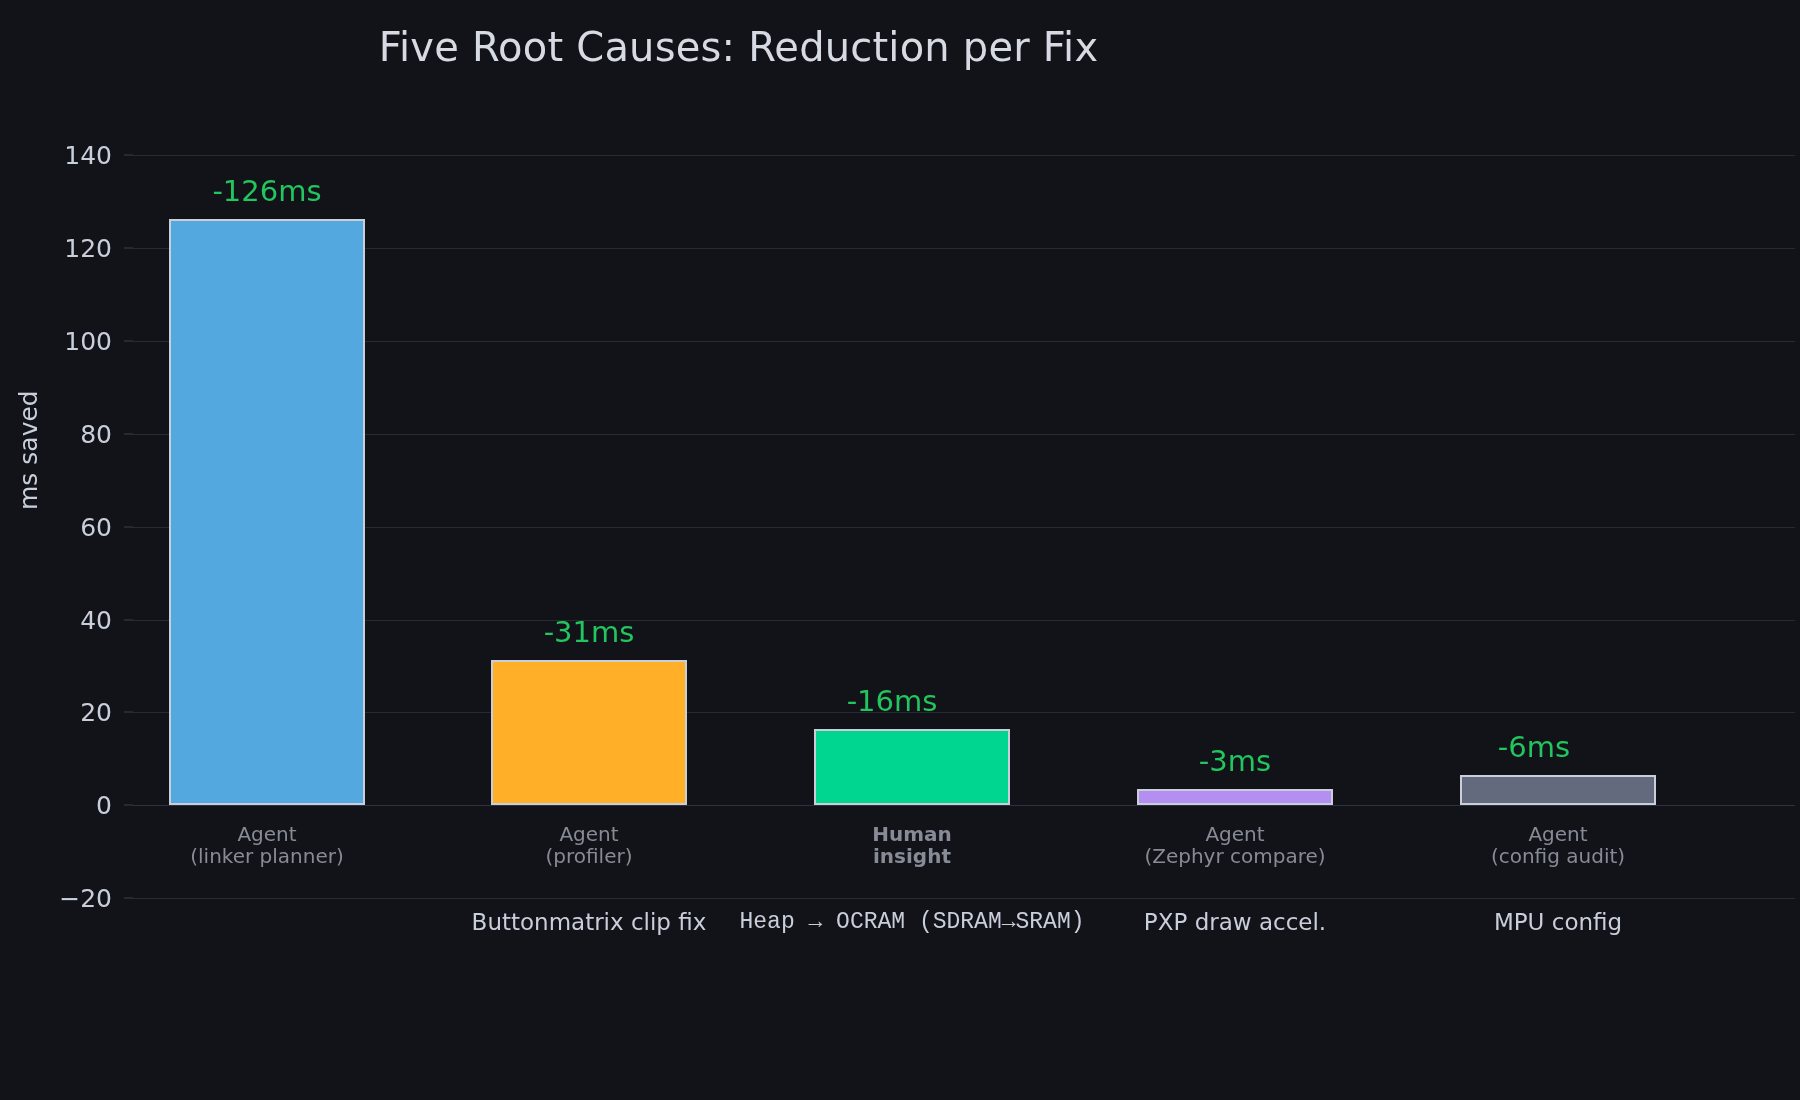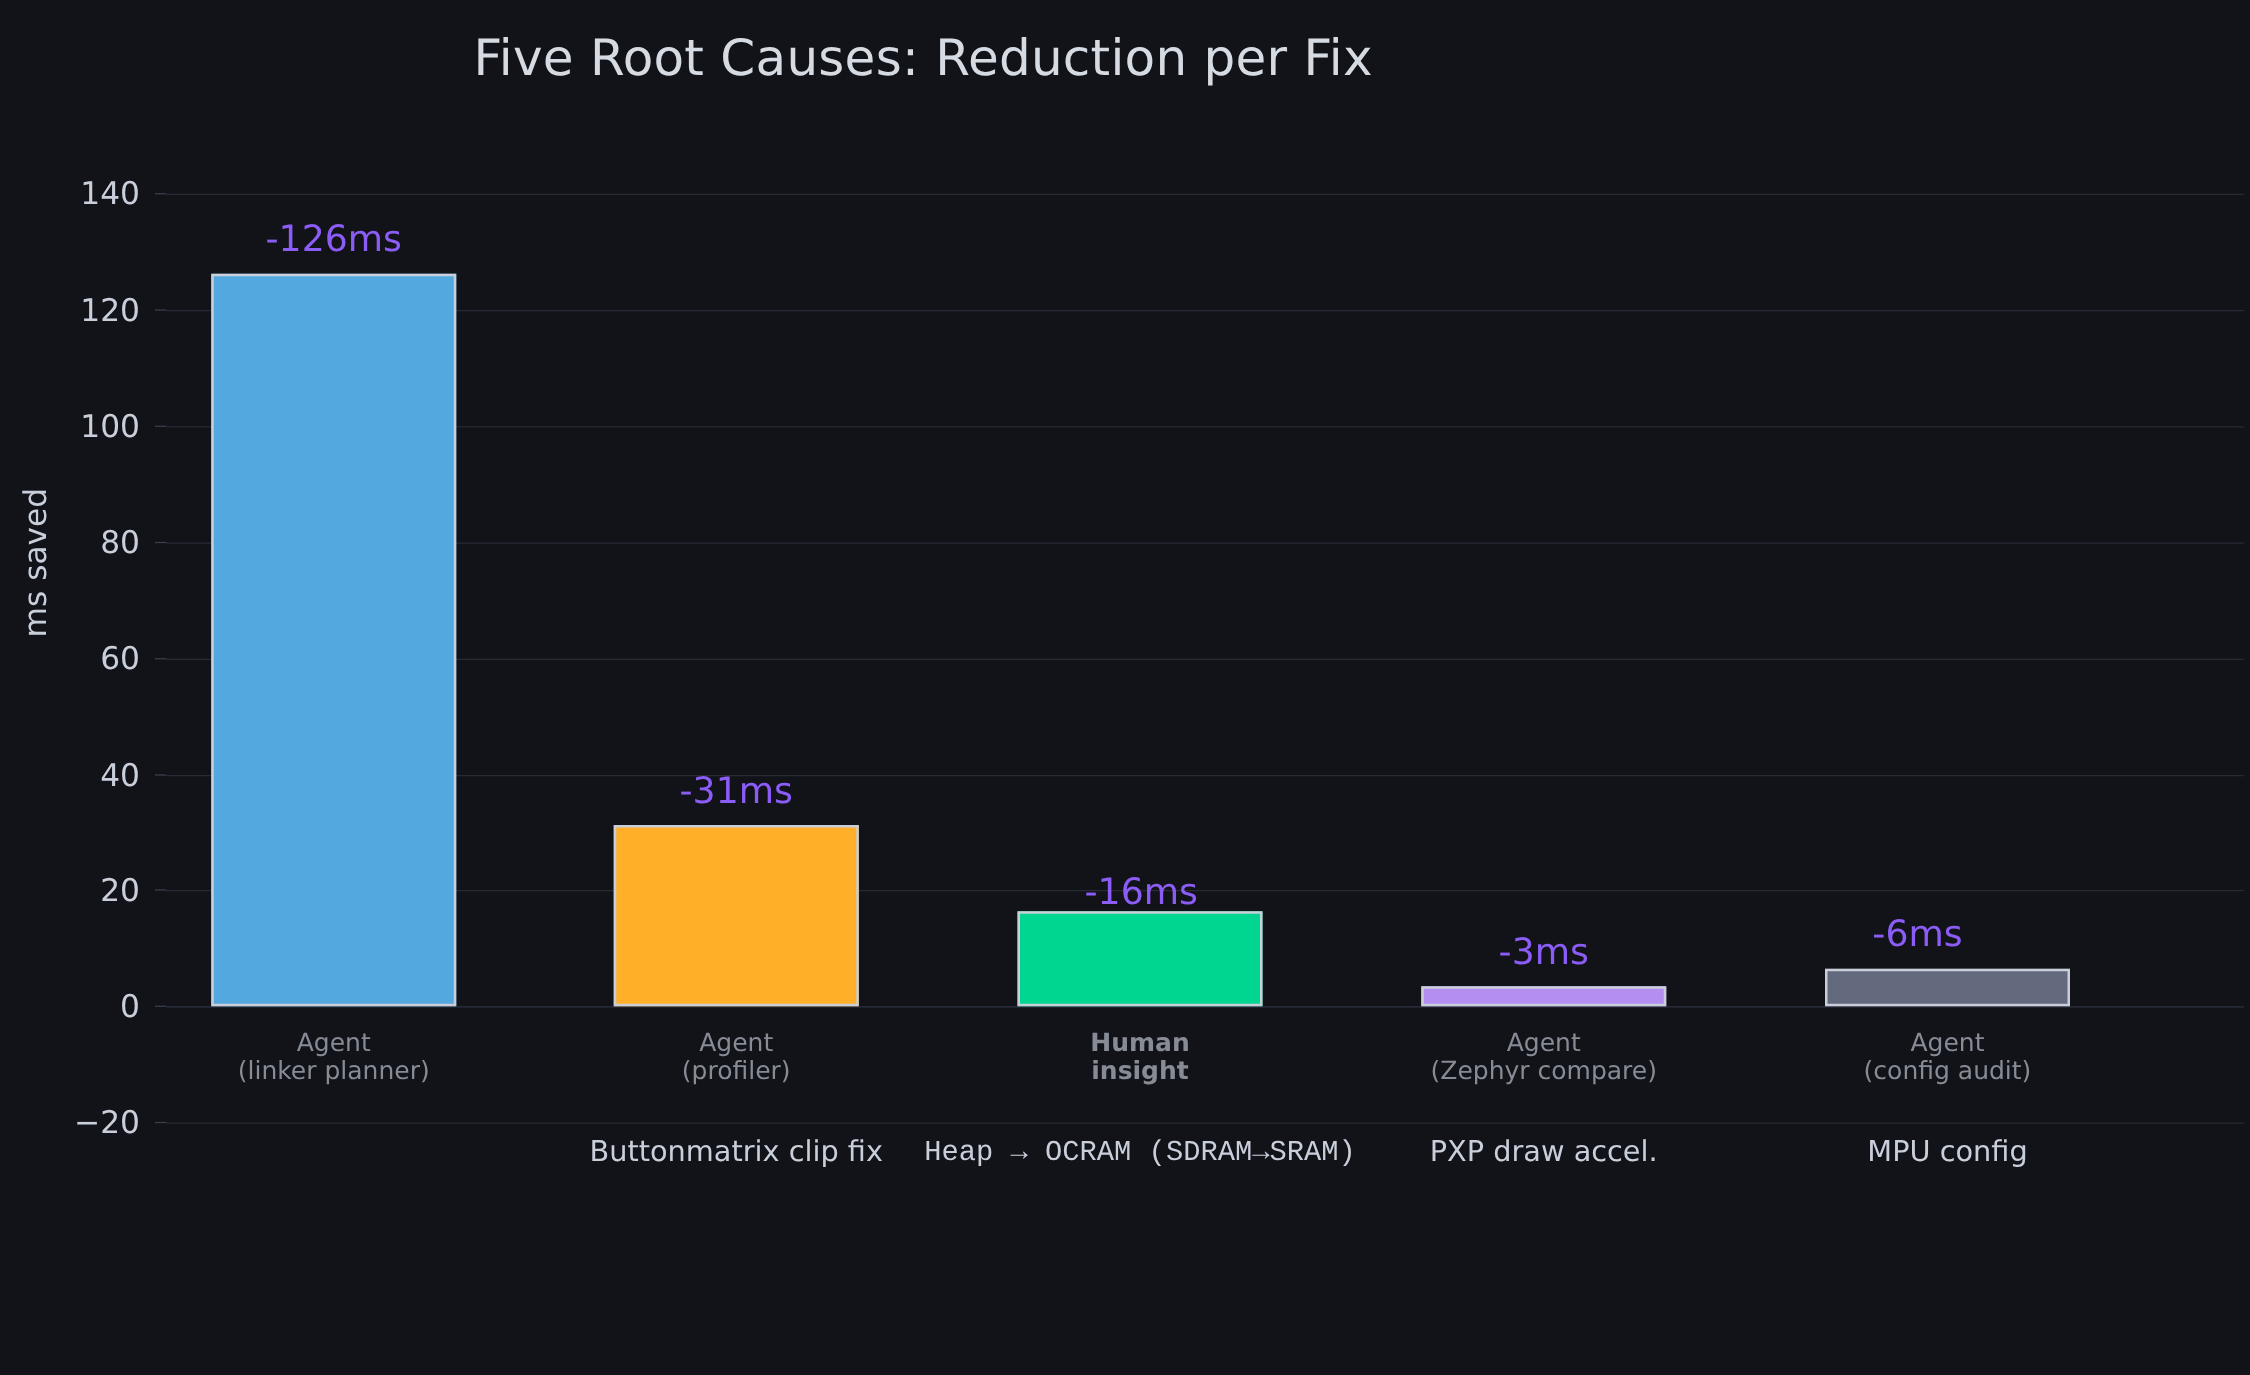--- a/index.html
+++ b/index.html
@@ -89,21 +89,21 @@
 
   
   .bar {
     position: absolute;
     bottom: 0;
     border: 2px solid #c9ced9;
   }
   .bar-value {
     position: absolute;
     text-align: center;
-    color: #8b5cf6;
+    color: #22c55e;
     font-size: 29px;
     line-height: 1;
     white-space: pre;
   }
 
   
   .bar-annot {
     position: absolute;
     text-align: center;
     color: #868b96;
@@ -167,21 +167,21 @@
     <div class="ytick-mark" style="top:780px"></div>
     <div class="ytick-label" style="top:780px">−20</div>
 
     <div class="bar" style="left:36px; bottom:91px; width:196px; height:586px; background:#54a8e0;"></div>
     <div class="bar-value" style="left:-66px; width:400px; top:59px;">-126ms</div>
 
     <div class="bar" style="left:358px; bottom:91px; width:196px; height:145px; background:#ffaf28;"></div>
     <div class="bar-value" style="left:256px; width:400px; top:500px;">-31ms</div>
 
     <div class="bar" style="left:681px; bottom:91px; width:196px; height:76px; background:#00d68f;"></div>
-    <div class="bar-value" style="left:580px; width:400px; top:569px;margin-top:12px;">-16ms</div>
+    <div class="bar-value" style="left:559px; width:400px; top:569px;">-16ms</div>
 
     <div class="bar" style="left:1004px; bottom:91px; width:196px; height:16px; background:#b48ef0;"></div>
     <div class="bar-value" style="left:902px; width:400px; top:629px;">-3ms</div>
 
     <div class="bar" style="left:1327px; bottom:91px; width:196px; height:30px; background:#636a7d;"></div>
     <div class="bar-value" style="left:1201px; width:400px; top:615px;">-6ms</div>
 
     <div class="bar-annot" style="left:-66px; width:400px; top:705px;">Agent
 (linker planner)</div>
     <div class="bar-annot" style="left:256px; width:400px; top:705px;">Agent

